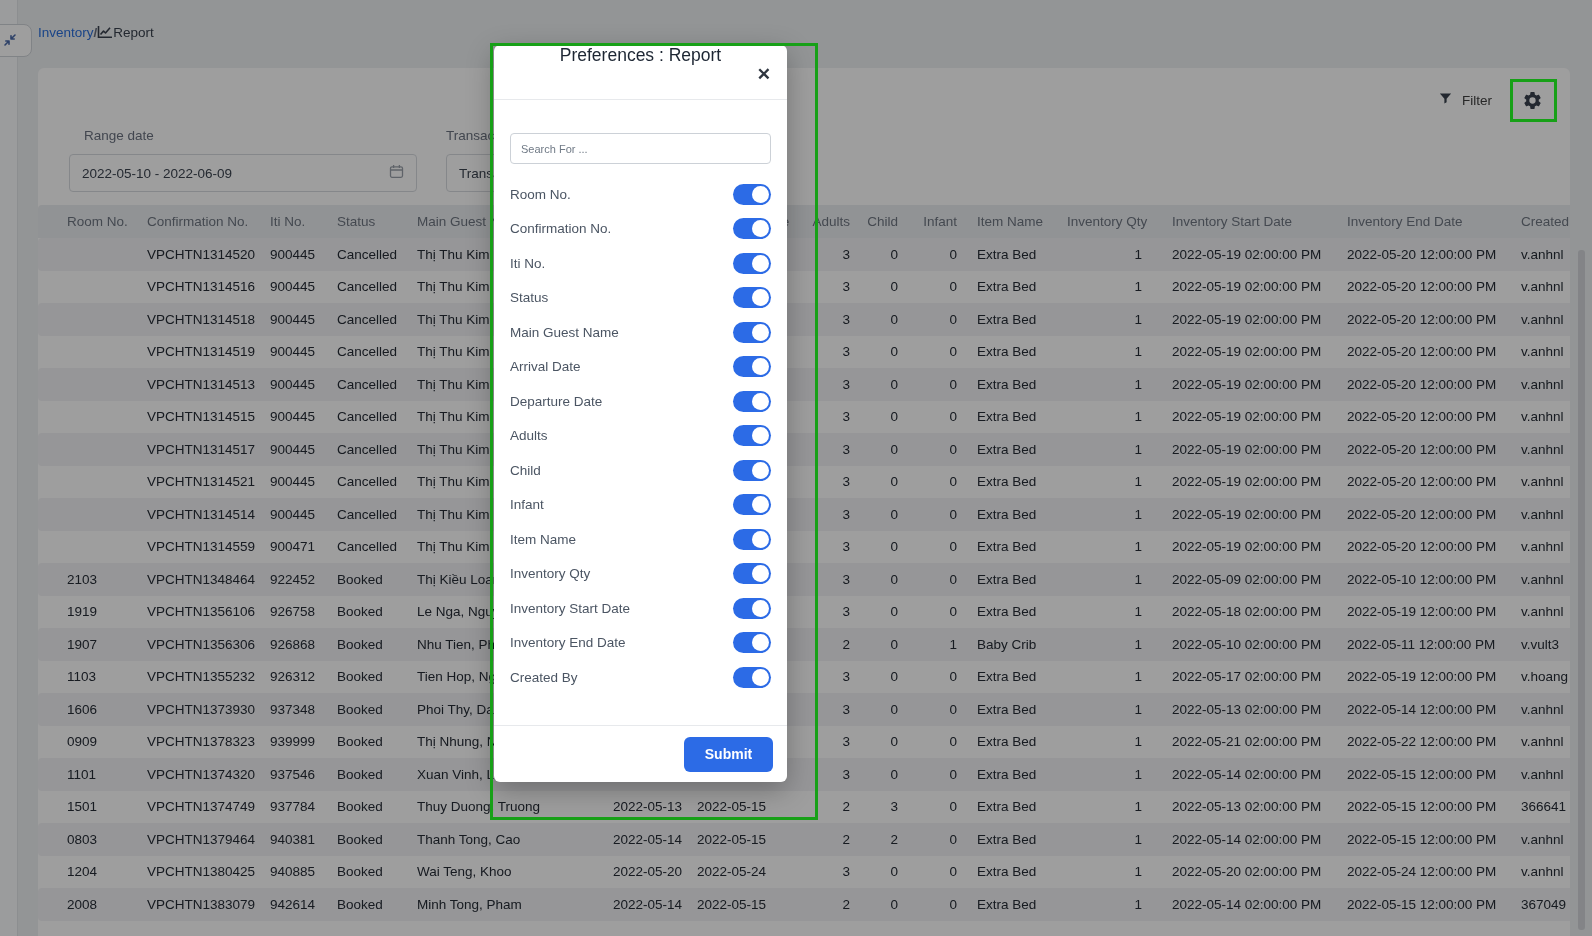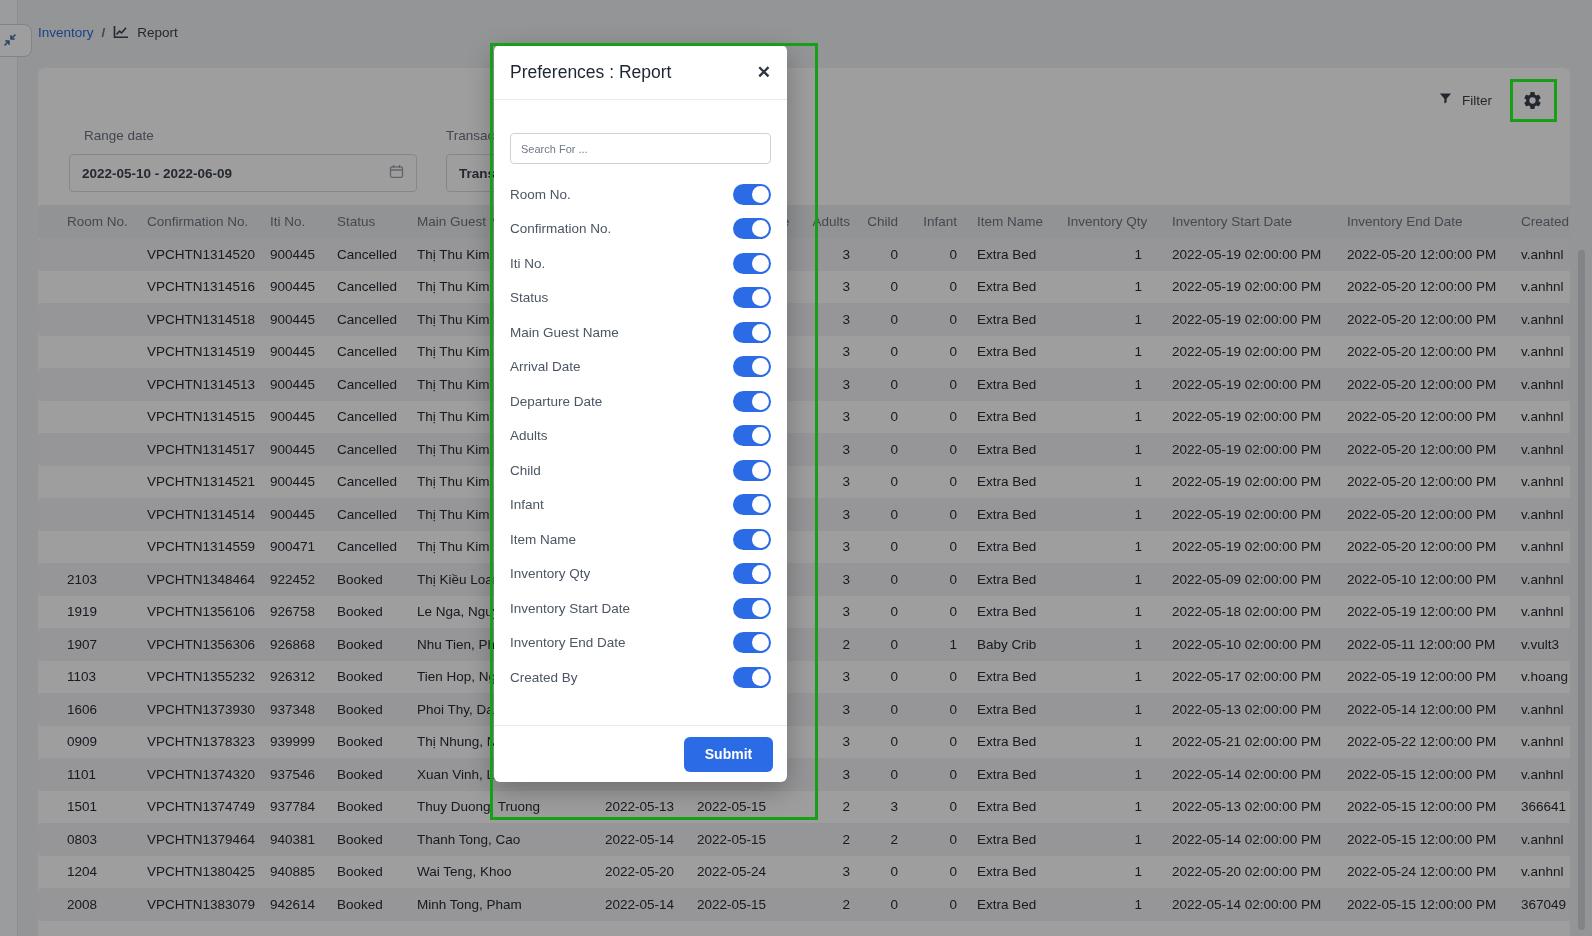--- a/index.html
+++ b/index.html
@@ -6,63 +6,63 @@
   html,body { width:1592px; height:936px; overflow:hidden; }
   body { font-family:"Liberation Sans", sans-serif; background:#eef0f2; position:relative; }
   .page { position:absolute; inset:0; width:1592px; height:936px; overflow:hidden; }
 
   
   .left-rail { position:absolute; left:0; top:0; width:18px; height:936px; background:#fbfcfd; border-right:1px solid #e3e5e9; }
   .collapse-btn { position:absolute; left:-10px; top:24px; width:42px; height:33px; background:#fff; border:1px solid #cfd3d8; border-radius:8px; cursor:pointer; }
   .collapse-btn svg { position:absolute; left:12px; top:8px; }
 
   
-  .breadcrumb { position:absolute; left:38px; top:23px; display:flex; align-items:center; gap:8px; font-size:13.5px; }
+  .breadcrumb { position:absolute; left:38px; top:23px; display:flex; align-items:center; font-size:13.5px; }
   .breadcrumb a { color:var(--color-link,#2a6fdb); text-decoration:none; cursor:pointer; }
   .breadcrumb .sep { color:#6b7280; font-weight:700; }
   .breadcrumb .current { color:#39424e; font-weight:400; }
   .crumb-icon { margin-top:2px; }
 
   
   .card { position:absolute; left:38px; top:68px; width:1532px; height:900px; background:#fff; border-radius:6px; overflow:hidden; }
 
   .filter-btn { position:absolute; left:1400px; top:23px; display:flex; align-items:center; gap:9px; font-size:13.5px; color:#404040; cursor:pointer; }
   .gear-btn { position:absolute; left:1480px; top:20px; width:28px; height:28px; display:flex; align-items:center; justify-content:center; cursor:pointer; background:none; border:none; }
 
   .field-label { position:absolute; font-size:13.5px; color:#6b7280; }
   .lbl-range { left:46px; top:60px; }
   .lbl-trans { left:408px; top:60px; }
-  .input-box { position:absolute; top:86px; height:38px; background:#fff; border:1px solid #d7dadf; border-radius:4px; display:flex; align-items:center; font-size:13.5px; color:#3c4450; padding:0 12px;font-weight:bold; }
+  .input-box { position:absolute; top:86px; height:38px; background:#fff; border:1px solid #d7dadf; border-radius:4px; display:flex; align-items:center; font-size:13.5px; color:#3c4450; padding:0 12px; }
   .range-input { left:31px; width:348px; }
   .range-input .cal { margin-left:auto; }
   .trans-select { left:408px; width:280px; }
 
   
   .table { position:absolute; left:0; top:137px; width:1654px; }
   .grid-row { display:grid; grid-template-columns:109px 123px 67px 80px 183px 90px 118px 42px 50px 57px 110px 83px 197px 174px 200px; align-items:center; white-space:nowrap; }
   .thead { height:33px; background:#ebedf0; color:#6e7682; font-size:13.5px; border-radius:4px 4px 0 0; }
   .trow2 { height:32.5px; font-size:13.5px; color:#262c36; }
   .trow2.striped { background:#f2f3f5; border-radius:4px; }
   .cell { overflow:visible; }
   .c0 { padding-left:29px; }
-  .c5 { padding-left:5px; }
+  .c5 { padding-left:5px;text-align:center; }
   .c6 { padding-left:7px; }
   .c7,.c8,.c9 { text-align:right; }
   .c8 { padding-right:2px; }
   .c10 { padding-left:20px; }
   .c11 { text-align:right; padding-right:8px; }
   .c12 { padding-left:22px; }
 
   
   .scroll-thumb { position:absolute; left:1578px; top:250px; width:7px; height:680px; background:#d3d6da; border-radius:3px; }
 
   
   .backdrop { position:absolute; inset:0; background:rgba(0,0,0,0.38); z-index:40; }
   .modal { position:absolute; left:494px; top:45px; width:293px; height:737px; background:#fff; border-radius:6px; z-index:50; box-shadow:0 8px 28px rgba(0,0,0,0.28); }
-  .modal-header { height:55px; display:flex; align-items:center; padding:0 16px; border-bottom:1px solid #e7e9ec; }
+  .modal-header { height:55px; display:flex; align-items:center; padding:0 16px; border-bottom:1px solid #e7e9ec;flex-direction:column; }
   .modal-title { font-size:17.5px; color:#1d2633; font-weight:500; }
   .modal-close { margin-left:auto; background:none; border:none; font-size:17px; font-weight:700; color:#2f3640; cursor:pointer; line-height:1; }
   .modal-body { padding:33px 16px 0 16px; }
   .search { width:100%; height:31px; border:1px solid #ccd1d7; border-radius:4px; padding:0 10px; font-size:11px; color:#3c4450; font-family:"Liberation Sans",sans-serif; outline:none; }
   .search::placeholder { color:#707a86; }
   .toggle-list { margin-top:13px; }
   .trow { height:34.5px; display:flex; align-items:center; }
   .trow .pref-label { font-size:13.5px; color:#4b5563; }
   .toggle { margin-left:auto; width:38px; height:21px; border-radius:11px; background:var(--color-accent,#2c6be6); position:relative; cursor:pointer; }
   .toggle .knob { position:absolute; right:2px; top:2px; width:17px; height:17px; border-radius:50%; background:#fff; }

